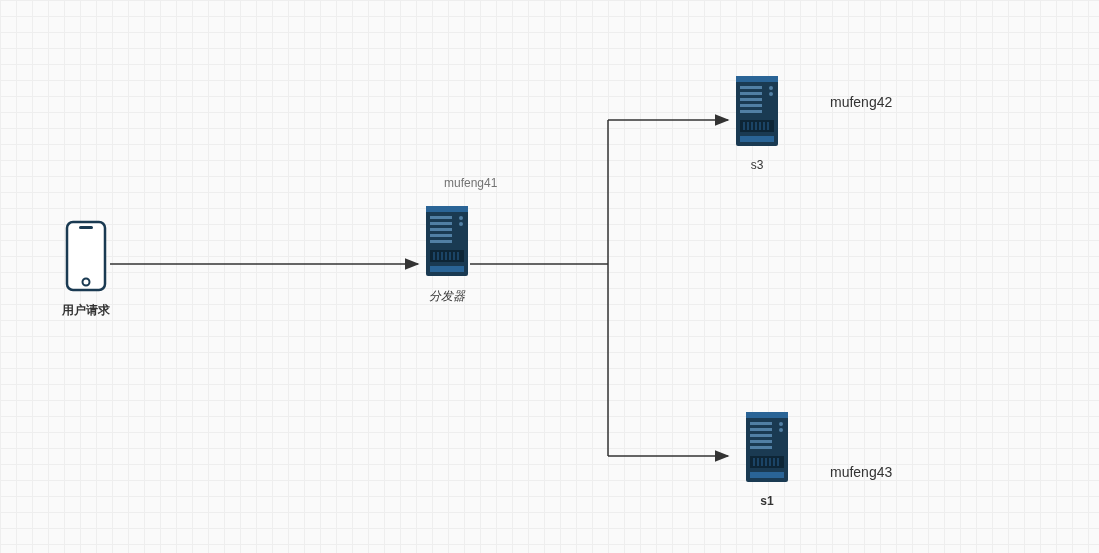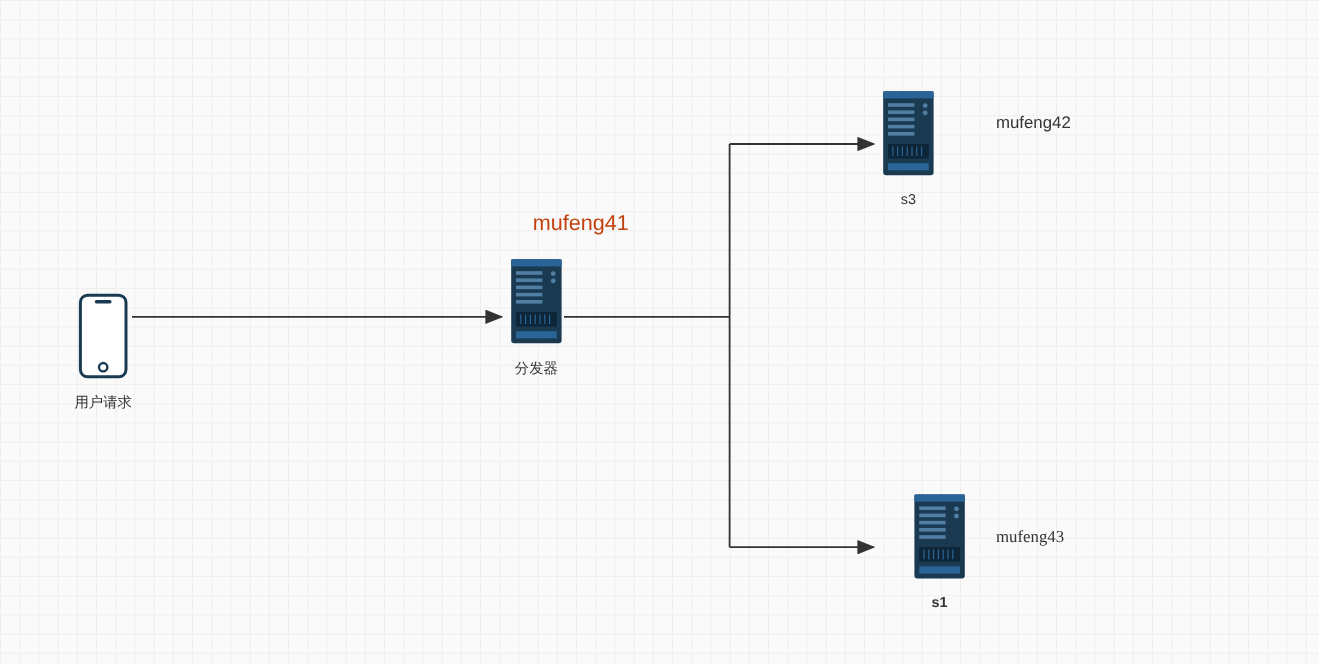--- a/index.html
+++ b/index.html
@@ -23,22 +23,22 @@
       position: absolute;
       text-align: center;
     }
     .label {
       font-size: 12px;
       color: #333;
       margin-top: 6px;
       white-space: nowrap;
     }
     .label-above {
-      font-size: 18px;
-      color: #c2410c;
+      font-size: 12px;
+      color: #737373;
       position: absolute;
       white-space: nowrap;
       padding-left: 44px;
     }
     .label-side {
       font-size: 14px;
       color: #333;
       position: absolute;
       white-space: nowrap;
     }
@@ -66,31 +66,31 @@
 
   <line x1="470" y1="264" x2="608" y2="264" stroke="#333" stroke-width="1.5"></line>
 
   <line x1="608" y1="120" x2="608" y2="456" stroke="#333" stroke-width="1.5"></line>
 
   <line x1="608" y1="120" x2="728" y2="120" stroke="#333" stroke-width="1.5" marker-end="url(#arrowhead)"></line>
 
   <line x1="608" y1="456" x2="728" y2="456" stroke="#333" stroke-width="1.5" marker-end="url(#arrowhead)"></line>
 </svg>
 
-<div class="node" style="left:62px; top:244px;">
+<div class="node" style="left:62px; top:220px;font-weight:bold;">
   <svg width="42" height="72">
     <rect x="2" y="2" width="38" height="68" rx="6" ry="6" fill="#fff" stroke="#1a3a52" stroke-width="2.5"></rect>
     <rect x="14" y="6" width="14" height="3" rx="1.5" fill="#1a3a52"></rect>
     <circle cx="21" cy="62" r="3.5" fill="none" stroke="#1a3a52" stroke-width="2"></circle>
   </svg>
   <div class="label">用户请求</div>
 </div>
 
 <div class="label-above" style="left:400px; top:176px;">mufeng41</div>
-<div class="node" style="left:424px; top:214px;">
+<div class="node" style="left:424px; top:204px;font-style:italic;">
   <svg width="46" height="74">
     <rect x="2" y="2" width="42" height="70" rx="2" fill="#1a3a52"></rect>
     <rect x="2" y="2" width="42" height="6" fill="#2a6496"></rect>
     <rect x="6" y="12" width="22" height="3" fill="#517fa4"></rect>
     <rect x="6" y="18" width="22" height="3" fill="#517fa4"></rect>
     <rect x="6" y="24" width="22" height="3" fill="#517fa4"></rect>
     <rect x="6" y="30" width="22" height="3" fill="#517fa4"></rect>
     <rect x="6" y="36" width="22" height="3" fill="#517fa4"></rect>
     <circle cx="37" cy="14" r="2" fill="#517fa4"></circle>
     <circle cx="37" cy="20" r="2" fill="#517fa4"></circle>
@@ -125,22 +125,22 @@
     <line x1="18" y1="48" x2="18" y2="56" stroke="#2a6496" stroke-width="1"></line>
     <line x1="22" y1="48" x2="22" y2="56" stroke="#2a6496" stroke-width="1"></line>
     <line x1="26" y1="48" x2="26" y2="56" stroke="#2a6496" stroke-width="1"></line>
     <line x1="30" y1="48" x2="30" y2="56" stroke="#2a6496" stroke-width="1"></line>
     <line x1="34" y1="48" x2="34" y2="56" stroke="#2a6496" stroke-width="1"></line>
     <rect x="6" y="62" width="34" height="6" fill="#2a6496"></rect>
   </svg>
   <div class="label">s3</div>
 </div>
 
-<div class="label-side" style="left:830px; top:441px;font-family:Liberation Serif, serif;">mufeng43</div>
-<div class="node" style="left:760px; top:410px;font-weight:bold;">
+<div class="label-side" style="left:830px; top:464px;">mufeng43</div>
+<div class="node" style="left:744px; top:410px;font-weight:bold;">
   <svg width="46" height="74">
     <rect x="2" y="2" width="42" height="70" rx="2" fill="#1a3a52"></rect>
     <rect x="2" y="2" width="42" height="6" fill="#2a6496"></rect>
     <rect x="6" y="12" width="22" height="3" fill="#517fa4"></rect>
     <rect x="6" y="18" width="22" height="3" fill="#517fa4"></rect>
     <rect x="6" y="24" width="22" height="3" fill="#517fa4"></rect>
     <rect x="6" y="30" width="22" height="3" fill="#517fa4"></rect>
     <rect x="6" y="36" width="22" height="3" fill="#517fa4"></rect>
     <circle cx="37" cy="14" r="2" fill="#517fa4"></circle>
     <circle cx="37" cy="20" r="2" fill="#517fa4"></circle>

